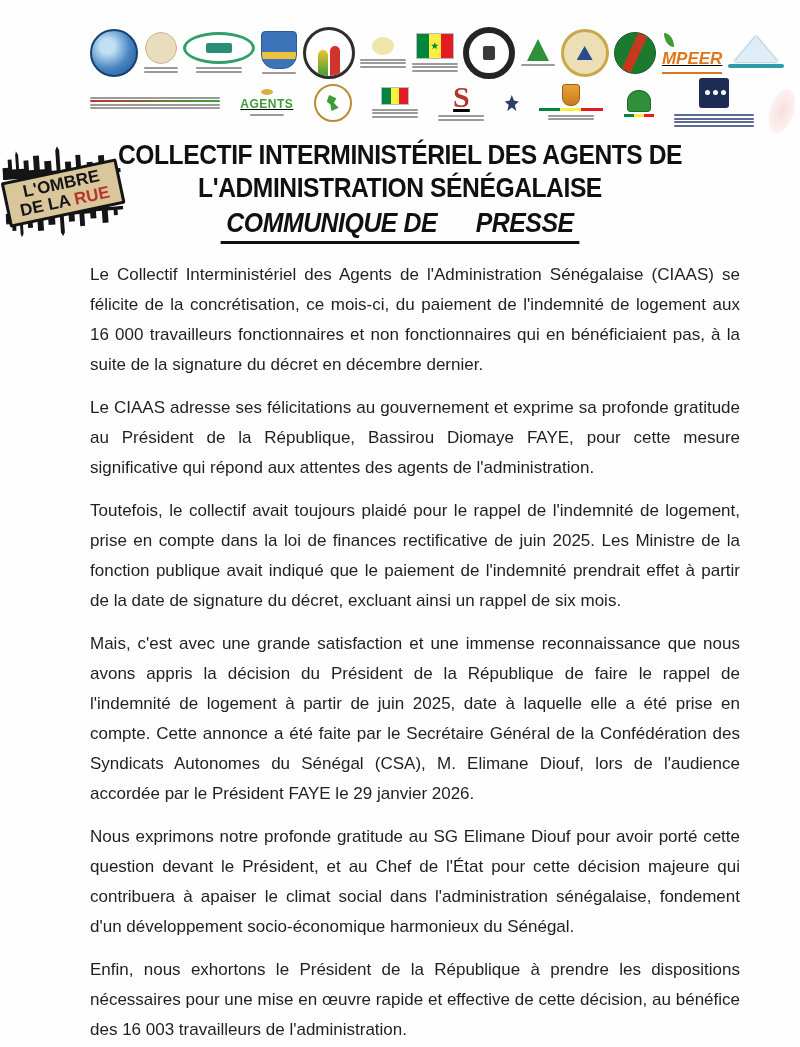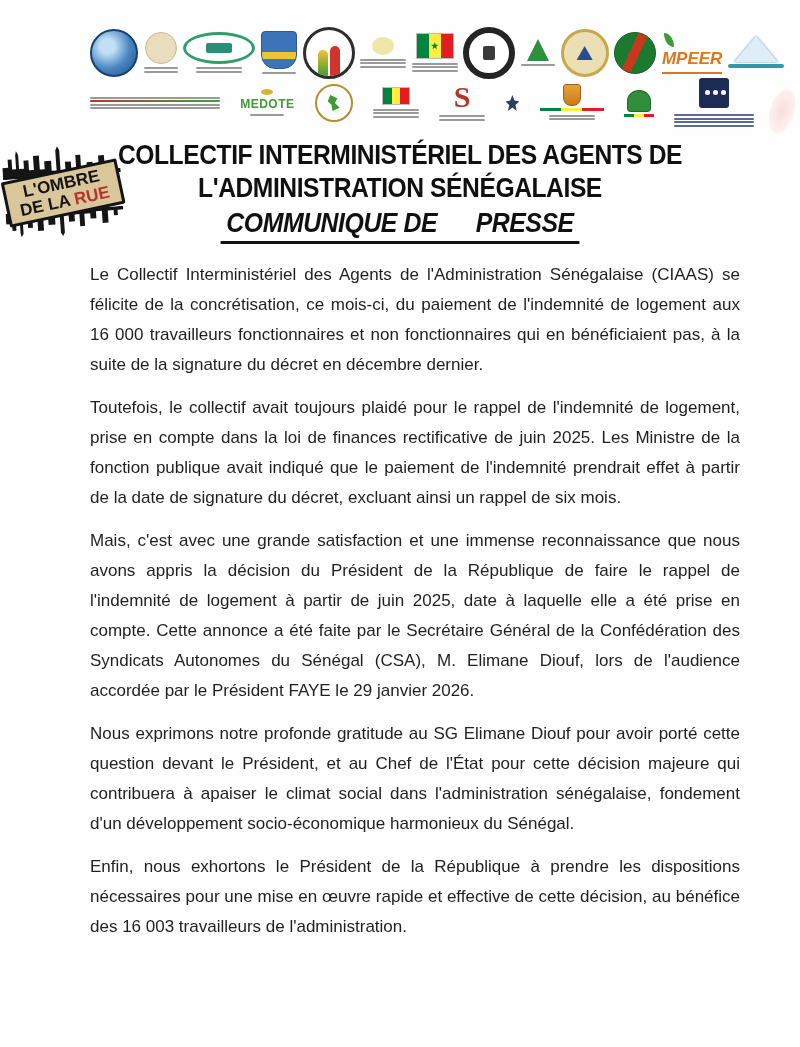--- a/index.html
+++ b/index.html
@@ -10,21 +10,21 @@
     position:relative;
     overflow:hidden;
   }
   .page{position:relative;width:800px;height:1047px;background:#fefefe;}
 
   
   .logos{padding:26px 16px 0 90px;}
   .logo-row{display:flex;align-items:center;justify-content:space-between;}
   .row1{height:54px;}
   .row2{height:42px;margin-top:2px;padding-right:30px;}
-  .lg{display:flex;flex-direction:column;align-items:center;justify-content:center;gap:2px;}
+  .lg{display:flex;flex-direction:column;align-items:center;justify-content:center;gap:2px;text-decoration:underline;}
   .txtlines i{display:block;height:2px;background:#9a9a9a;border-radius:1px;margin:1.5px 0;}
   .txtlines{width:46px;}
   .txtlines.sm{width:34px;}
 
   .globe{width:44px;height:44px;border-radius:50%;
     background:radial-gradient(circle at 35% 35%,#bfe0f5 0 18%,#4a86c2 55%,#1d4f8a 100%);
     border:2px solid #16426f;}
   .tanblob{width:30px;height:30px;border-radius:50%;background:#e9ddbd;border:1px solid #c9b98a;}
   .ellipse{width:66px;height:26px;border:3px solid #2f9e68;border-radius:50%;
     display:flex;align-items:center;justify-content:center;background:#fff;}
@@ -210,21 +210,21 @@
       <div class="lg">
           <span class="txtlines" style="width:130px;">
             <i></i>
             <i style="background:linear-gradient(90deg,#b33,#3a3);"></i>
             <i></i>
             <i></i>
           </span>
         </div>
       <div class="lg medote">
           <u></u>
-          <b>MEDOTE</b>
+          <b>AGENTS</b>
           <span class="txtlines sm">
             <i></i>
           </span>
         </div>
       <div class="lg">
           <span class="runner">
             <b></b>
           </span>
         </div>
       <div class="lg">
@@ -291,19 +291,20 @@
   <h1 class="title">
     <span>COLLECTIF INTERMINISTÉRIEL DES AGENTS DE</span><br>
     <span>L'ADMINISTRATION SÉNÉGALAISE</span>
   </h1>
   <h2 class="subtitle">
     <span>COMMUNIQUE DE      PRESSE</span>
   </h2>
 
   <main class="doc-body">
     <p>Le Collectif Interministériel des Agents de l'Administration Sénégalaise (CIAAS) se félicite de la concrétisation, ce mois-ci, du paiement de l'indemnité de logement aux 16 000 travailleurs fonctionnaires et non fonctionnaires qui en bénéficiaient pas, à la suite de la signature du décret en décembre dernier.</p>
+    <p>Le CIAAS adresse ses félicitations au gouvernement et exprime sa profonde gratitude au Président de la République, Bassirou Diomaye FAYE, pour cette mesure significative qui répond aux attentes des agents de l'administration.</p>
     <p>Toutefois, le collectif avait toujours plaidé pour le rappel de l'indemnité de logement, prise en compte dans la loi de finances rectificative de juin 2025. Les Ministre de la fonction publique avait  indiqué que le paiement de l'indemnité prendrait effet à partir de la date de signature du décret, excluant ainsi un rappel de six mois.</p>
     <p>Mais, c'est avec une grande satisfaction et une immense reconnaissance que nous avons appris la décision du Président de la République de faire le rappel de l'indemnité de logement à partir de juin 2025, date à laquelle elle a été prise en compte. Cette annonce a été faite par le Secrétaire Général de la Confédération des Syndicats Autonomes du Sénégal (CSA), M. Elimane Diouf, lors de l'audience accordée par le Président FAYE le 29 janvier 2026.</p>
     <p>Nous exprimons notre profonde gratitude au SG Elimane Diouf pour avoir porté cette question devant le Président, et au Chef de l'État pour cette décision majeure qui contribuera à apaiser le climat social dans l'administration sénégalaise, fondement d'un développement socio-économique harmonieux du Sénégal.</p>
     <p>Enfin, nous exhortons le Président de la République à prendre les dispositions nécessaires pour une mise en œuvre rapide et effective de cette décision, au bénéfice des 16 003 travailleurs de l'administration.</p>
   </main>
 
 </div>
 
 </body></html>

